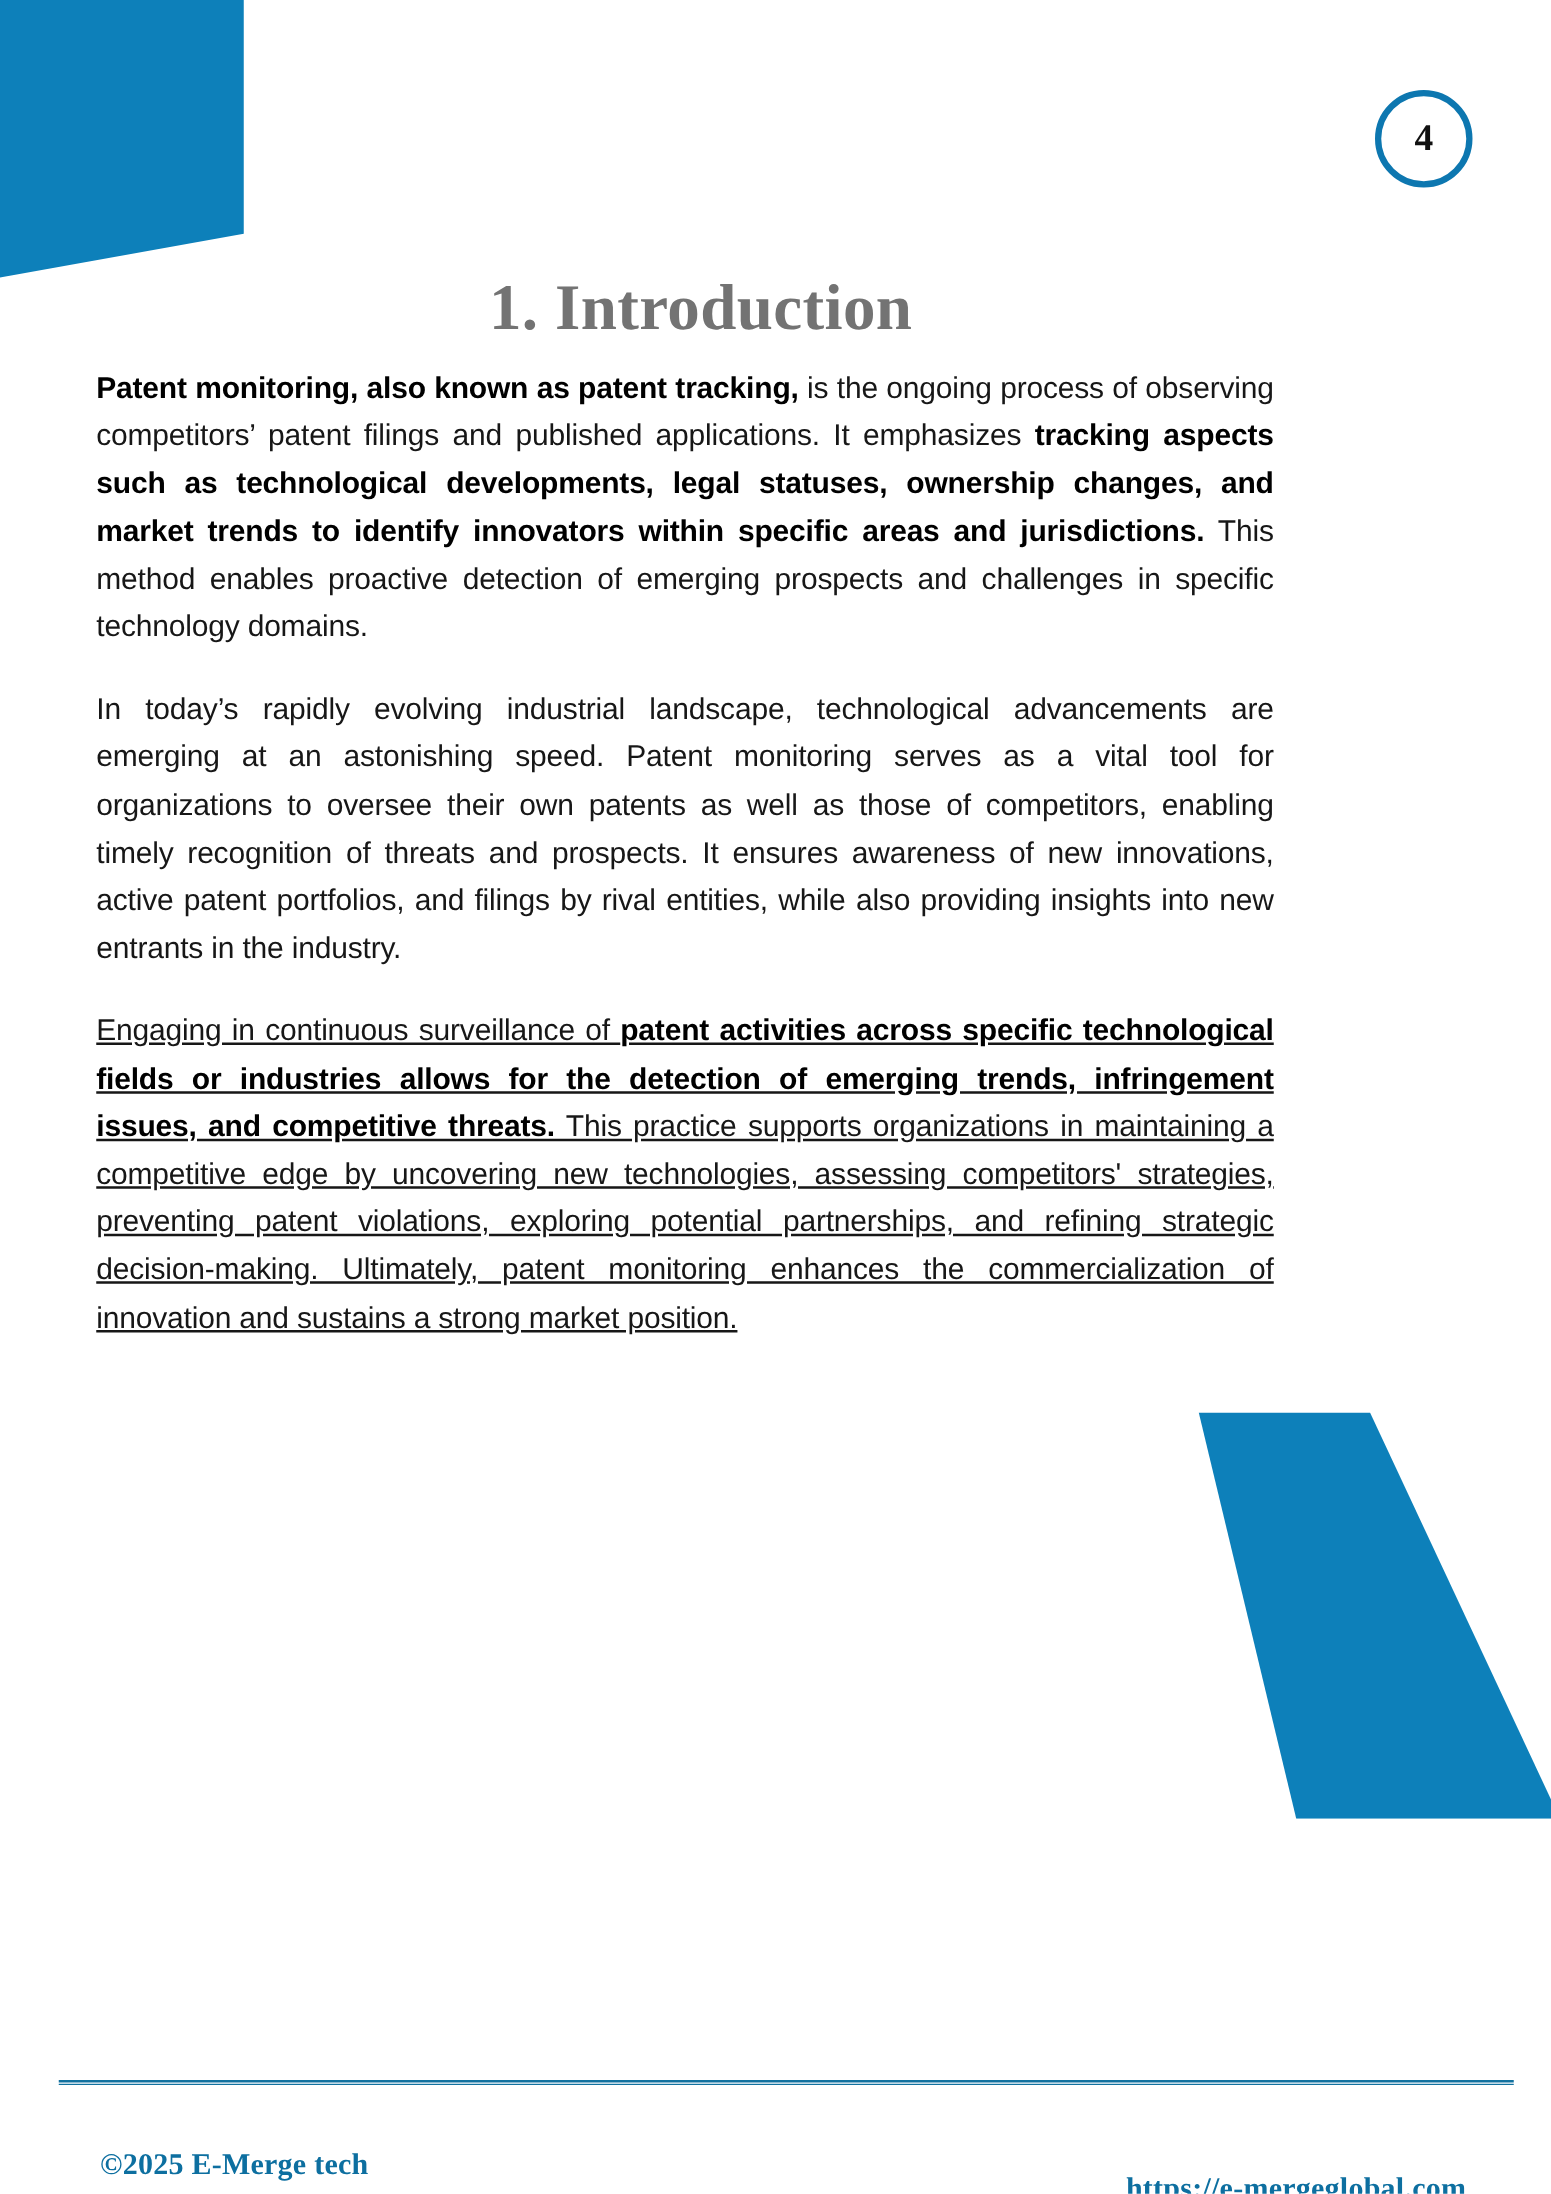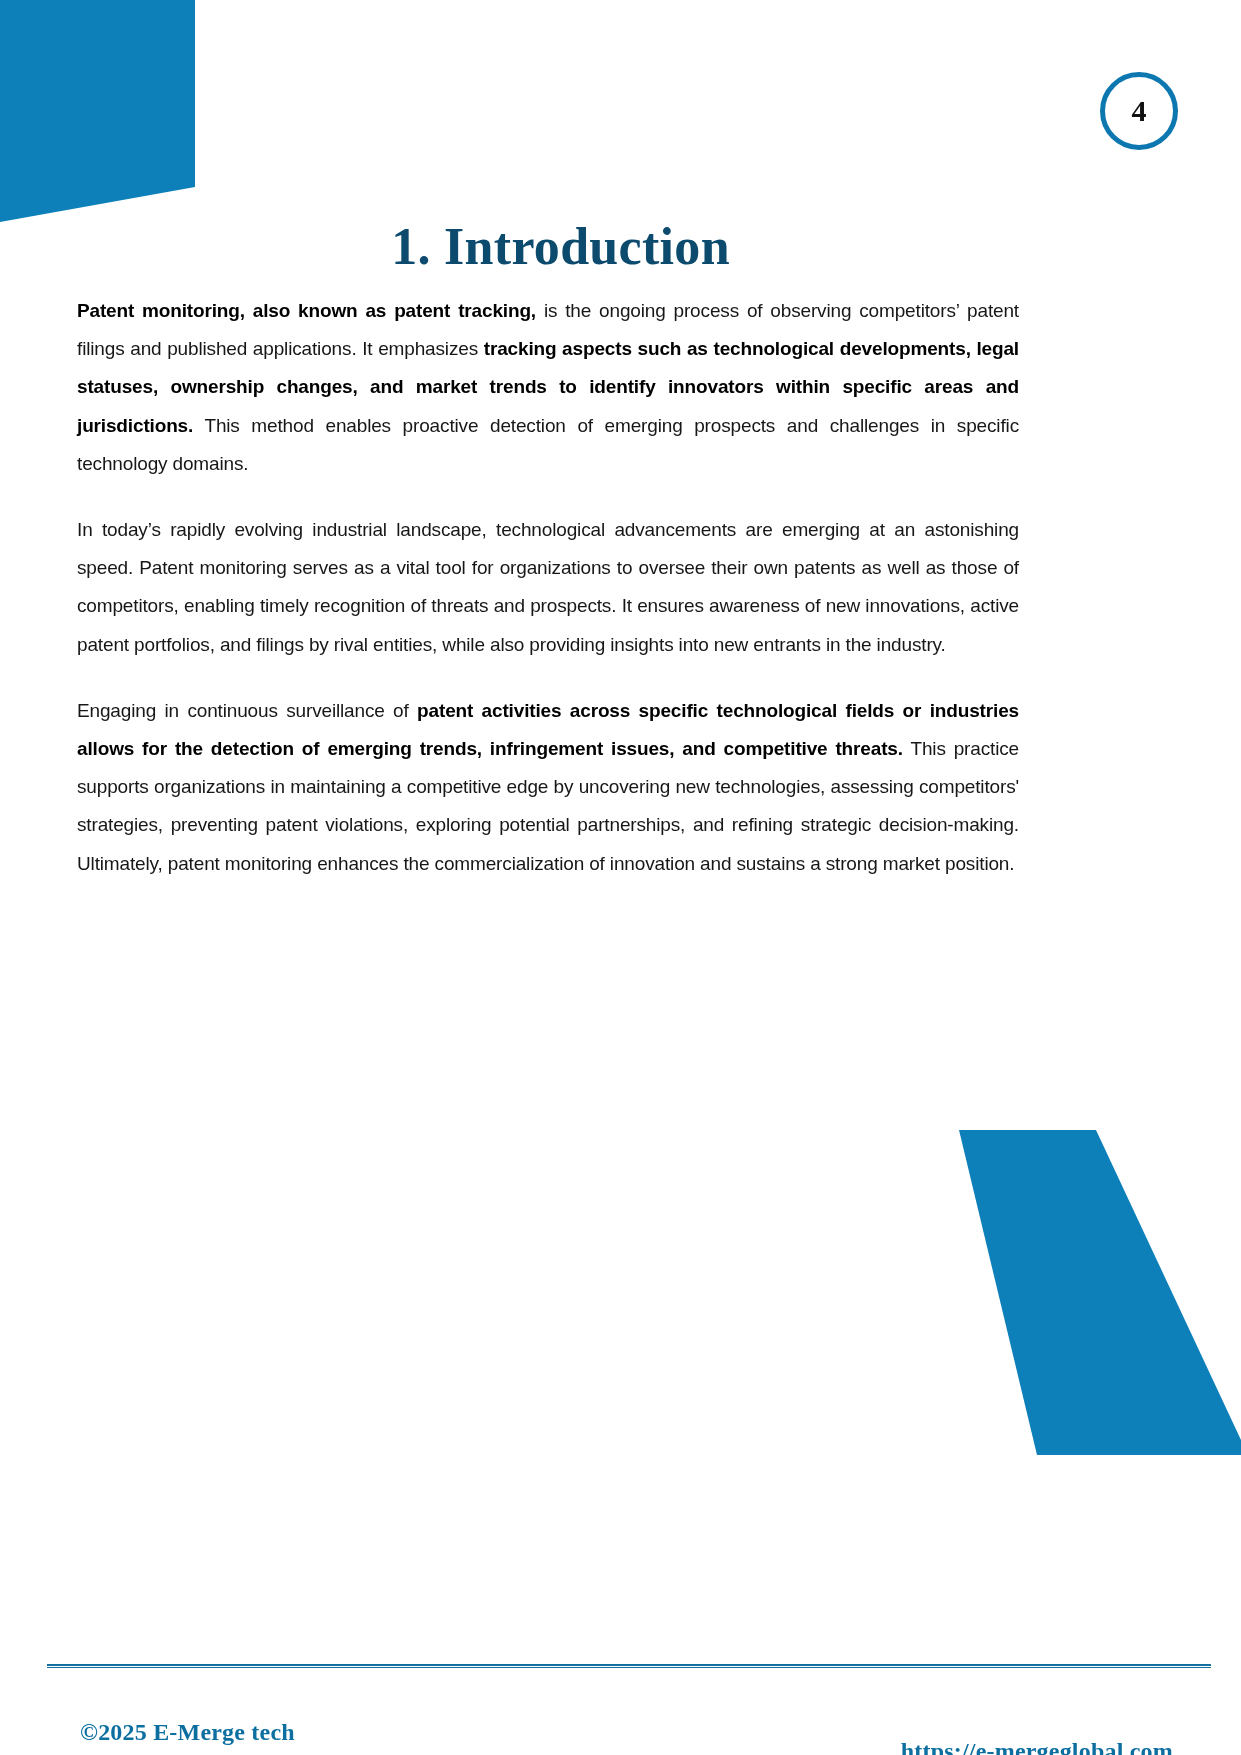--- a/index.html
+++ b/index.html
@@ -61,43 +61,43 @@
   #page-title {
     position: absolute;
     left: 0;
     right: 0;
     top: 182px;
     text-align: center;
     font-family: "Liberation Serif", serif;
     font-weight: bold;
     font-size: 52px;
     letter-spacing: 0.3px;
-    color: #0c4a6e;
+    color: #737373;
     padding-right: 120px;
     box-sizing: border-box;
   }
 
   
   #content {
     position: absolute;
     left: 77px;
     top: 292px;
     width: 942px;
   }
   .para {
     margin: 0 0 28px 0;
     text-align: justify;
     text-justify: inter-word;
-    font-size: 19px;
+    font-size: 24px;
     line-height: 38.2px;
     color: #171717;
     font-weight: 400;
     letter-spacing: -0.15px;
   }
-  .para:last-child { margin-bottom: 0; }
+  .para:last-child { margin-bottom: 0; text-decoration: underline; }
   .para b {
     font-weight: 700;
     color: #000000;
   }
 
   
   #footer-rule {
     position: absolute;
     left: 47px;
     right: 30px;

